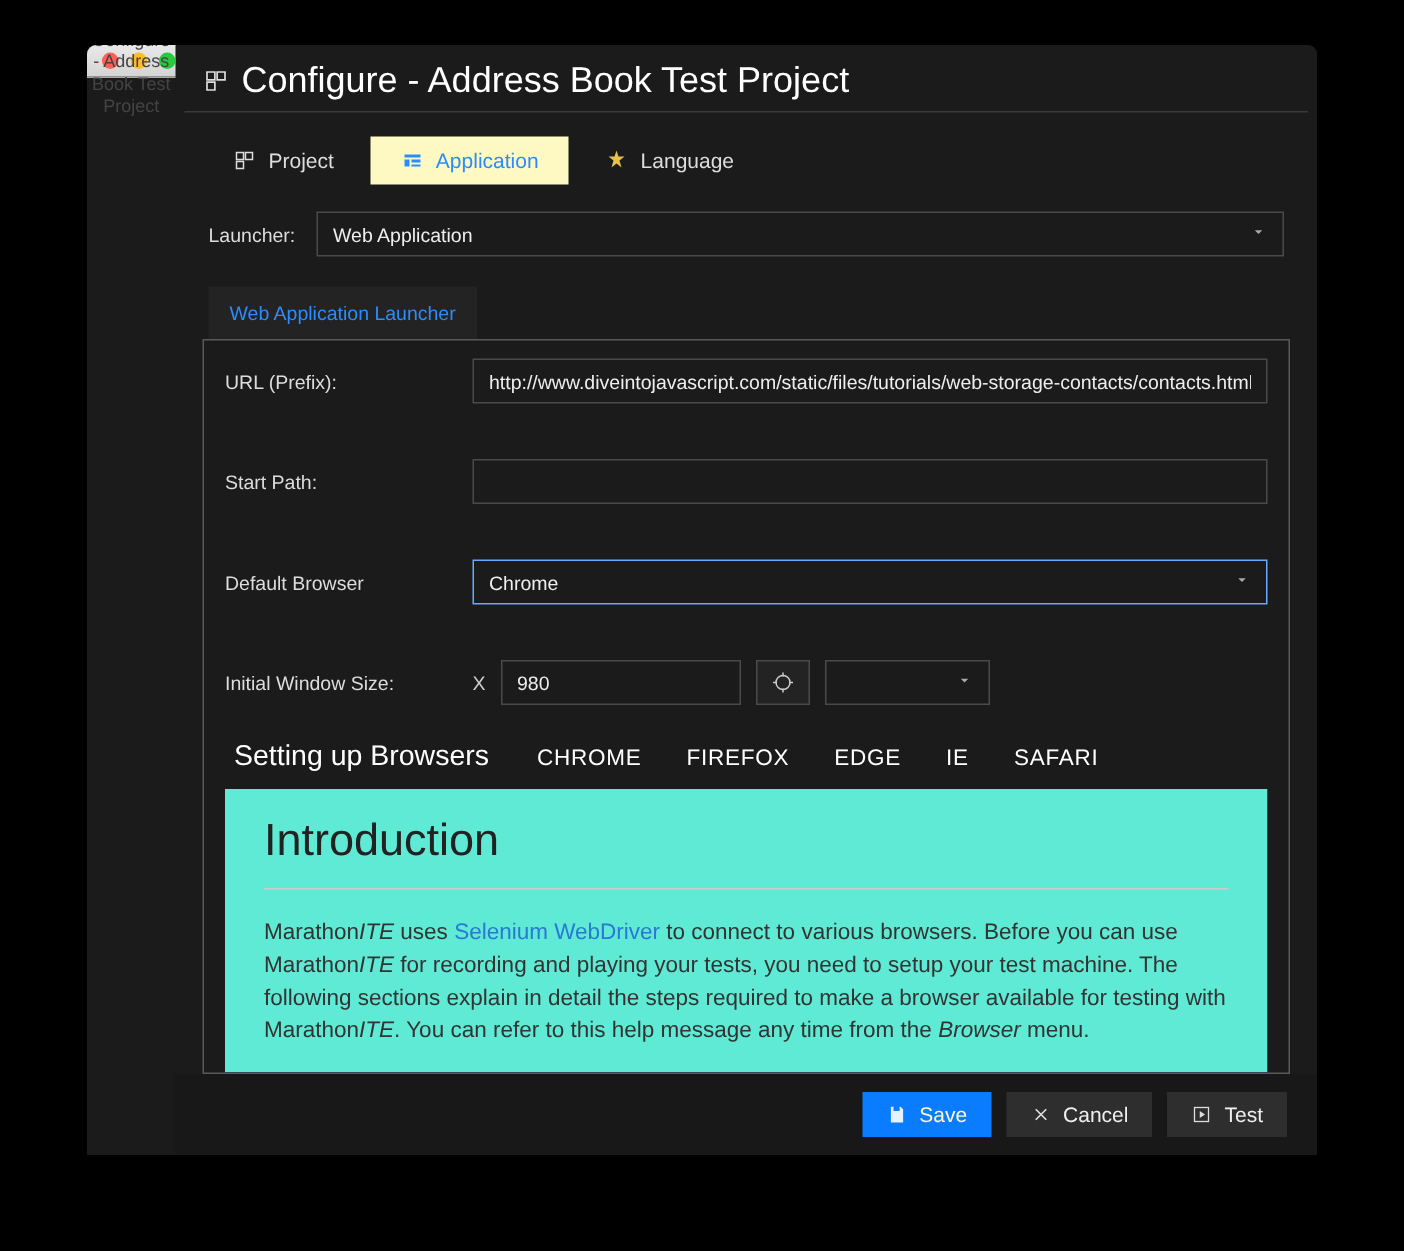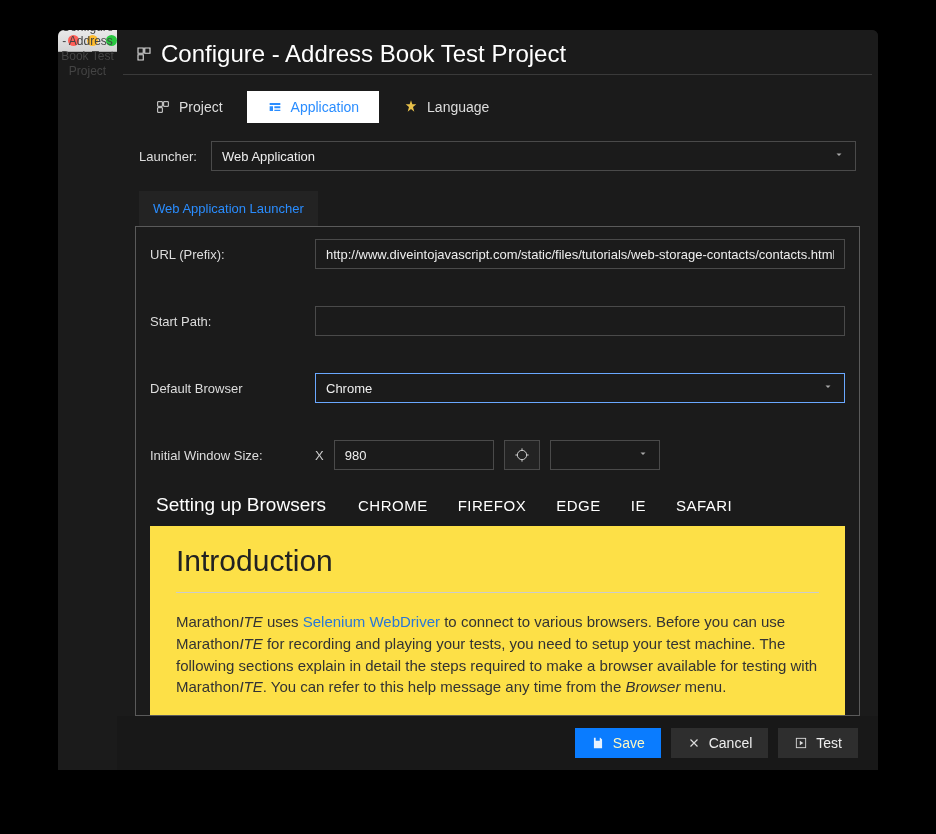--- a/index.html
+++ b/index.html
@@ -82,21 +82,21 @@
     display: flex;
     align-items: center;
     gap: 8px;
     padding: 8px 20px;
     font-size: 14px;
     color: #ddd;
     cursor: pointer;
     background: transparent;
   }
   .tab.active {
-    background: #ffffff;
+    background: #fef9c3;
     color: #2a8dff;
   }
   .tab svg { width: 16px; height: 16px; }
   
   .form-area {
     padding: 18px 22px 0 22px;
   }
   .row {
     display: flex;
     align-items: center;
@@ -220,21 +220,21 @@
   
   .doc-shell {
     background: #161b89;
     flex: 1;
     overflow: hidden;
     display: flex;
     justify-content: center;
     padding: 0;
   }
   .doc {
-    background: #fde047;
+    background: #5eead4;
     color: #222;
     width: 702px;
     margin-top: 0;
     padding: 18px 26px 0 26px;
     font-family: Arial, Helvetica, sans-serif;
     overflow: hidden;
   }
   .doc h1 {
     font-size: 30px;
     font-weight: 400;

